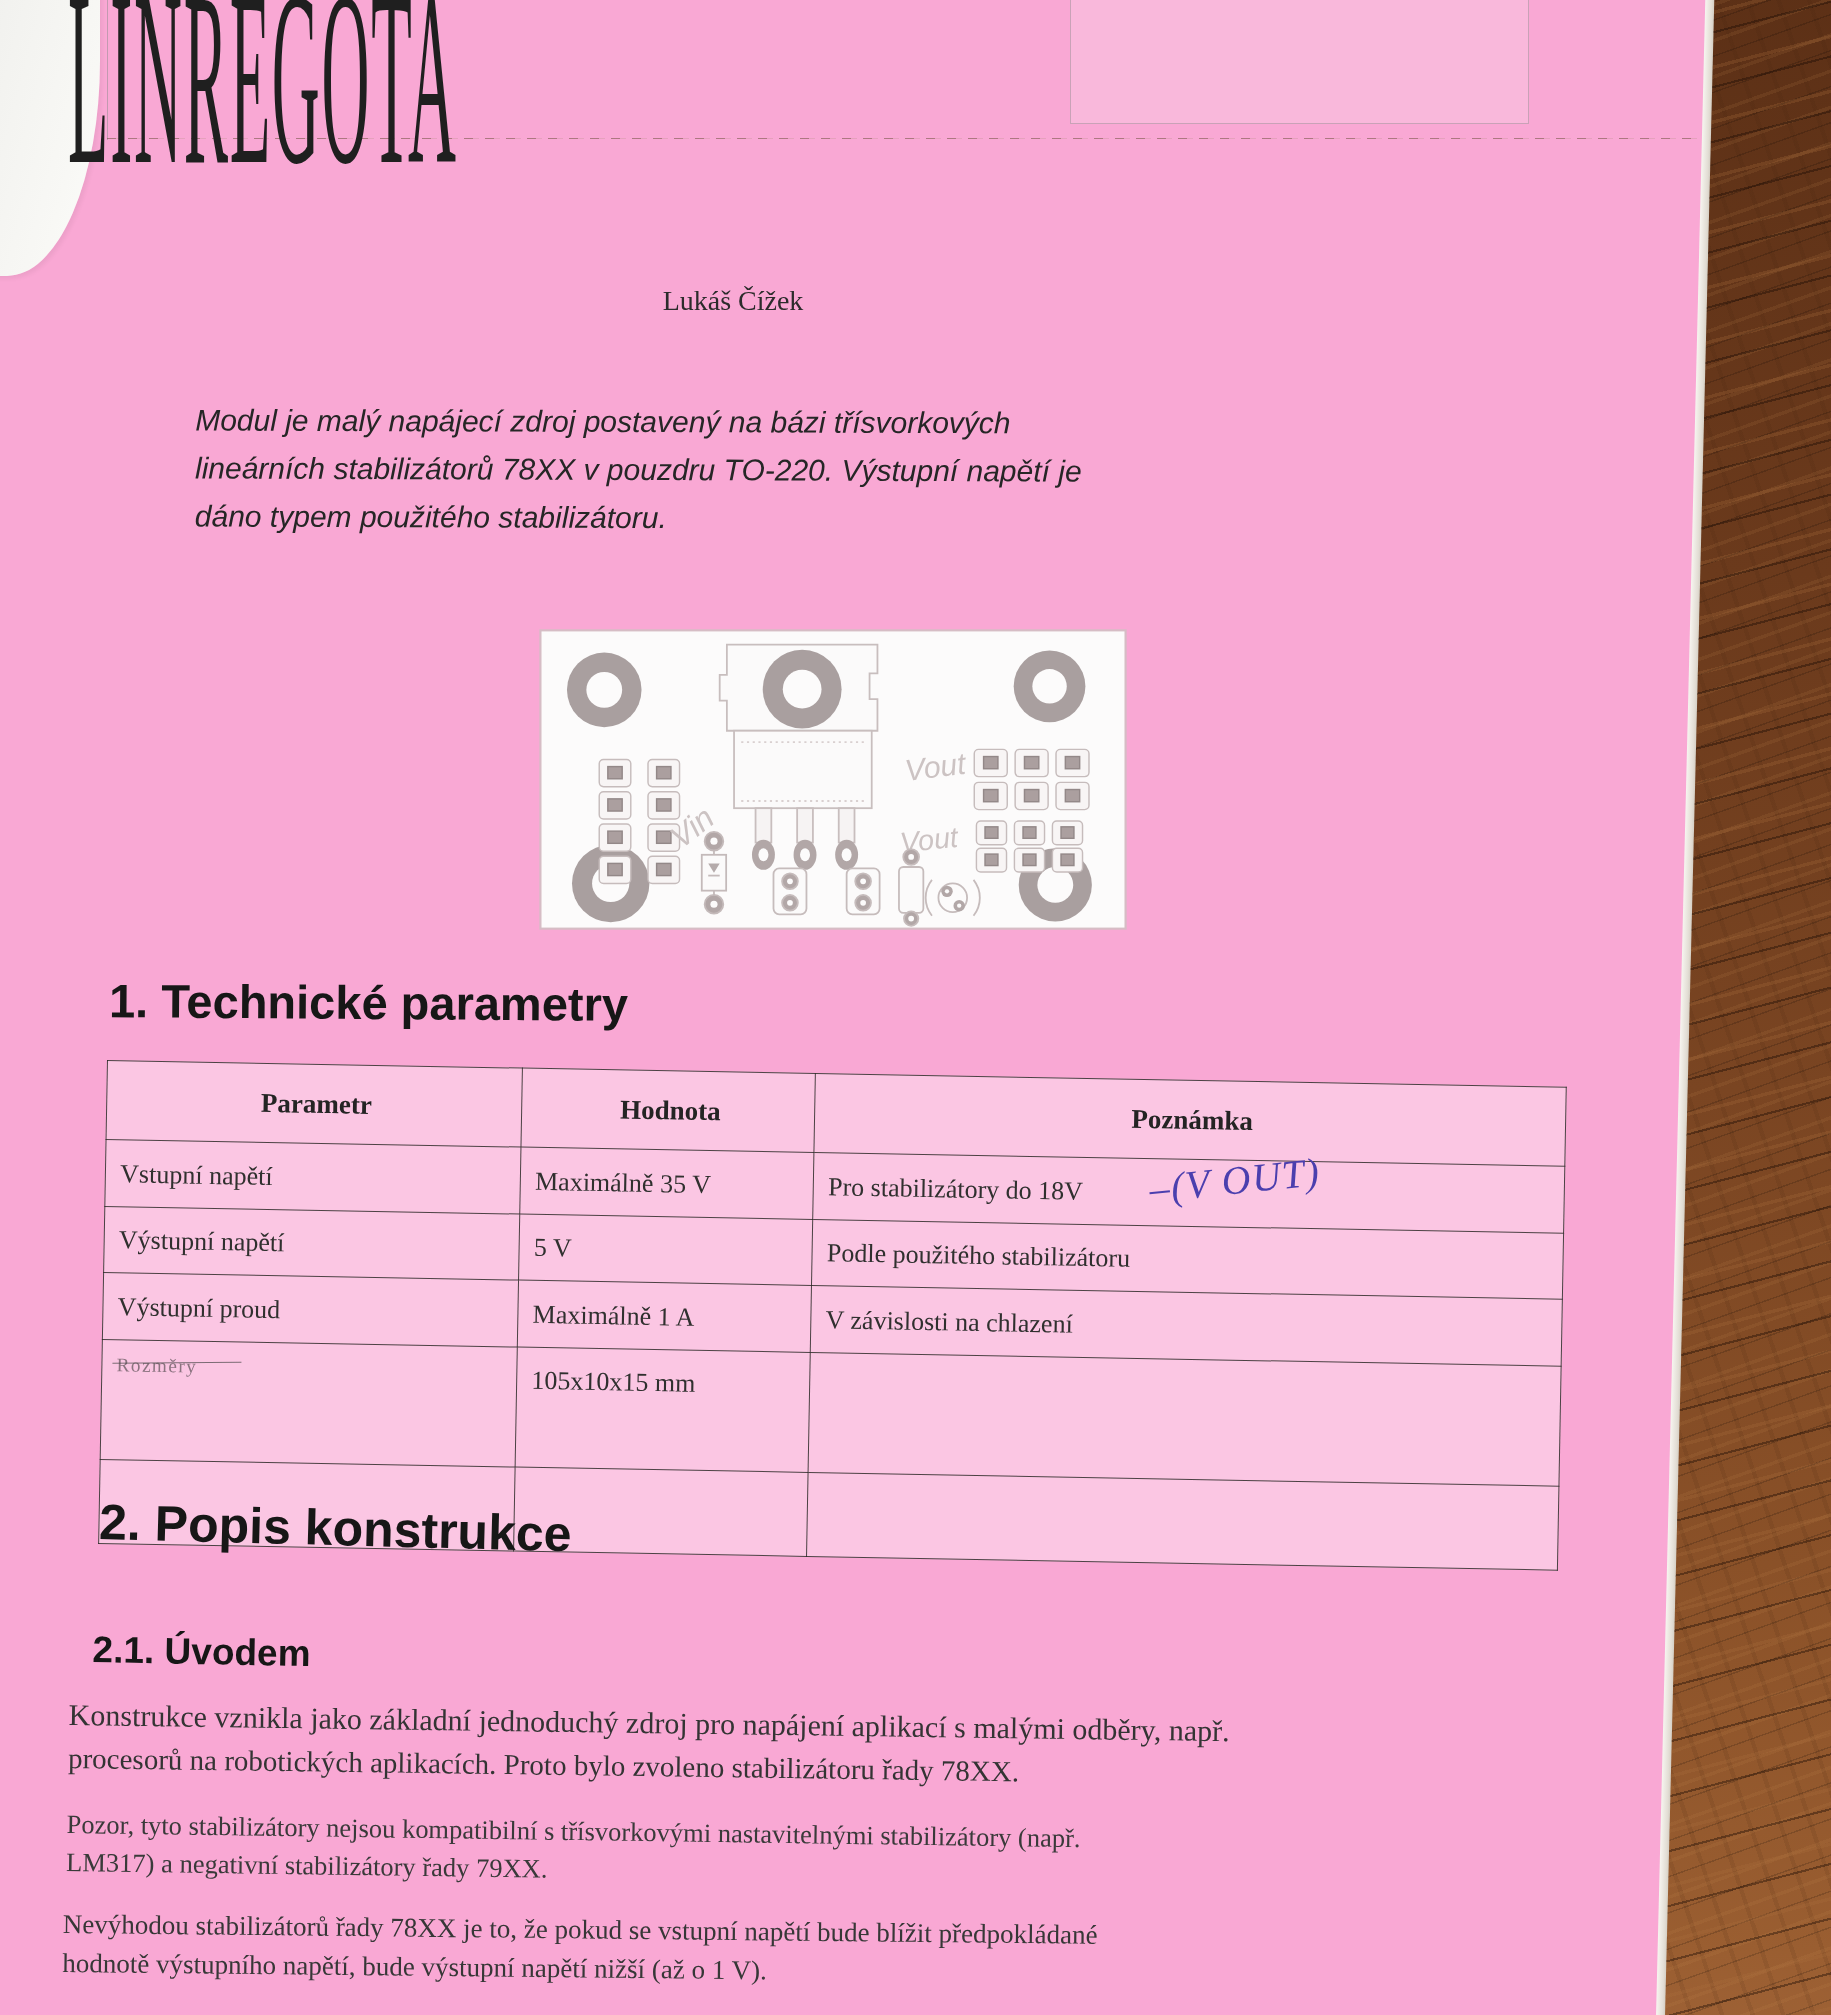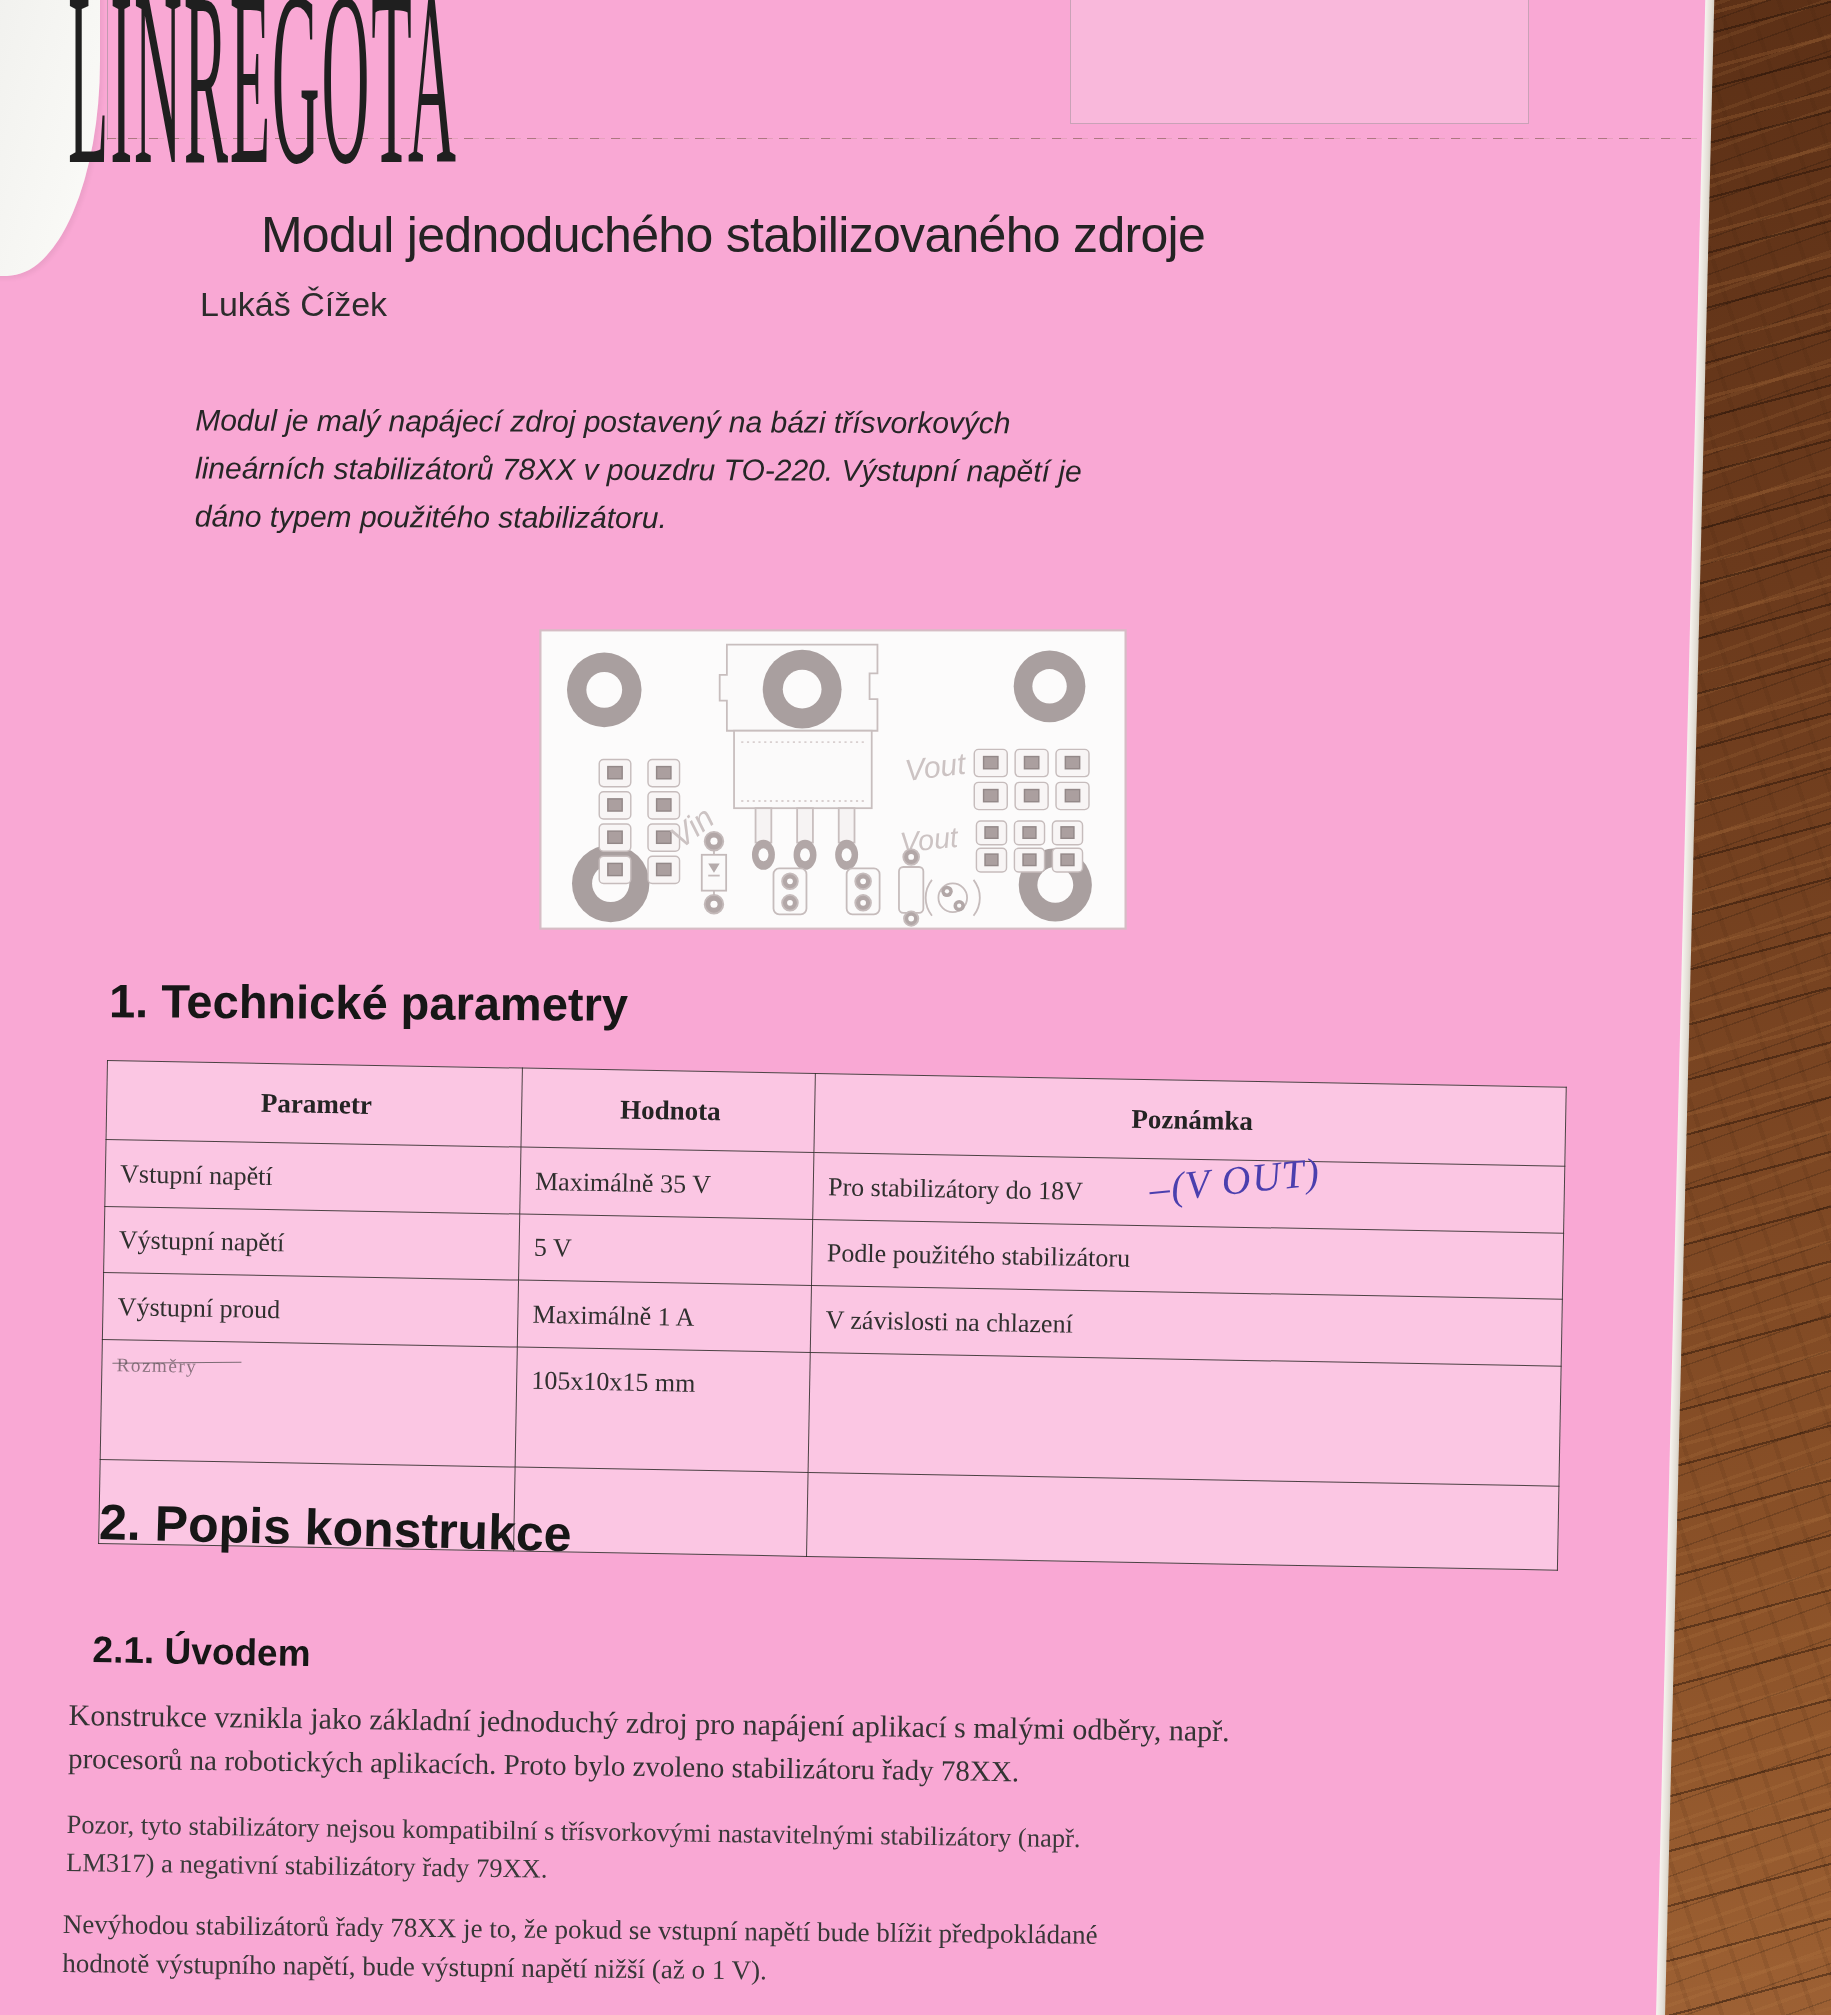--- a/index.html
+++ b/index.html
@@ -32,22 +32,22 @@
     border:0.7px solid rgba(130,130,130,.40);background:rgba(250,250,248,.2);}
 
   
   .logo{position:absolute;left:68px;top:-66px;font-family:"Liberation Serif",serif;
     font-size:83px;font-weight:500;color:#1f1f1f;letter-spacing:2.1px;white-space:nowrap;
     transform:scale(.80,3.0);transform-origin:left top;}
 
   
   .title{position:absolute;left:200px;top:206px;width:1066px;text-align:center;
     font-family:"Liberation Sans",sans-serif;font-size:50px;letter-spacing:-0.7px;color:#232323;}
-  .author{position:absolute;left:200px;top:285px;width:1066px;text-align:left;
-    font-family:Liberation Sans, sans-serif;font-size:34px;color:#2c2c2c;}
+  .author{position:absolute;left:200px;top:285px;width:1066px;text-align:center;
+    font-family:Liberation Serif, serif;font-size:28px;color:#2c2c2c;}
 
   
   .intro{position:absolute;left:195px;top:398px;font-family:"Liberation Sans",sans-serif;
     font-style:italic;font-size:30px;line-height:1.6;color:#262626;transform:rotate(.2deg);}
 
   
   .pcb{position:absolute;left:539px;top:628px;width:588px;height:303px;}
   .pcb-label{font-family:"Liberation Sans",sans-serif;font-style:italic;fill:#ccc3c3;}
 
   
@@ -88,21 +88,20 @@
 
 <div class="canvas">
 
   <div class="curl"></div>
   <div class="rule-left"></div>
   <div class="rule-top"></div>
   <div class="header-box"></div>
 
   <div class="logo">LINREGOTA</div>
 
-  <div class="title">Modul jednoduchého stabilizovaného zdroje</div>
   <div class="author">Lukáš Čížek</div>
 
   <div class="intro">
     <div class="line">Modul je malý napájecí zdroj postavený na bázi třísvorkových</div>
     <div class="line">lineárních stabilizátorů 78XX v pouzdru TO-220. Výstupní napětí je</div>
     <div class="line">dáno typem použitého stabilizátoru.</div>
   </div>
 
   <svg class="pcb" viewBox="0 0 820 420">
     <rect x="2" y="2" width="816" height="416" fill="#fcfbfb" stroke="#d6bdc5" stroke-width="3"></rect>

